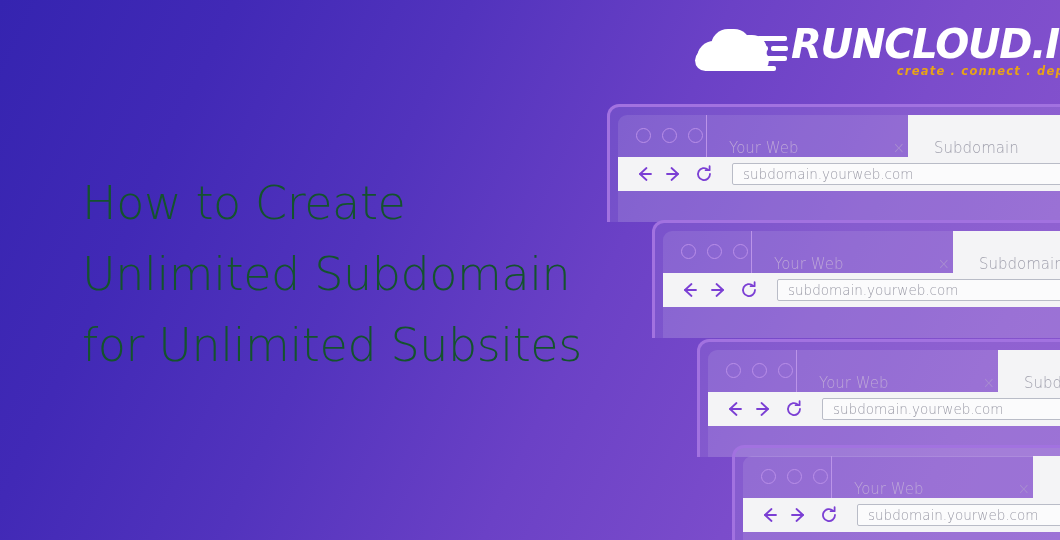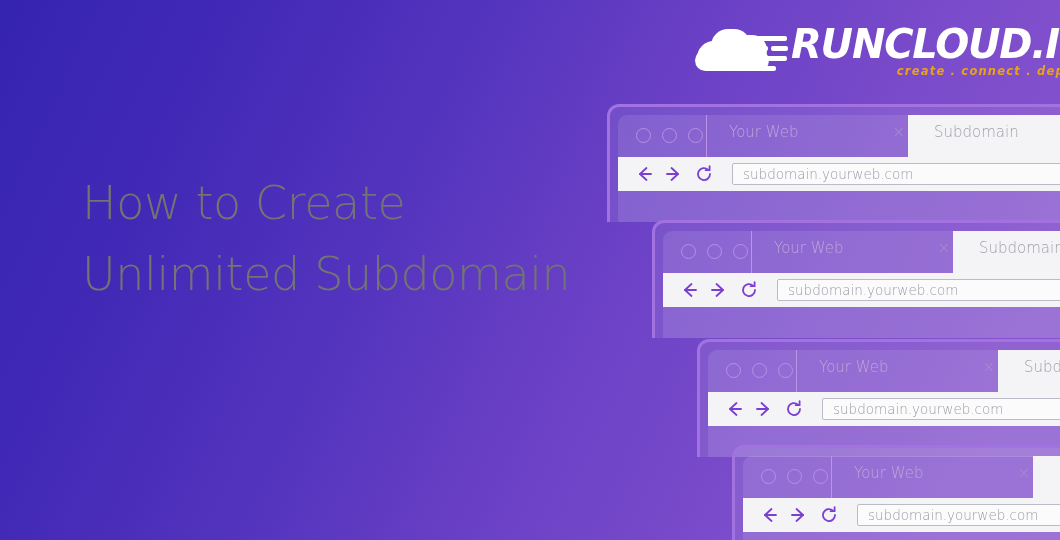--- a/index.html
+++ b/index.html
@@ -87,21 +87,21 @@
   #headline {
     position:absolute;
     left:82px; top:168px;
     width:540px;
   }
   #headline .hl {
     font-family:"DejaVu Sans", sans-serif;
     font-weight:300;
     font-size:46px;
     line-height:71px;
-    color:#737373;
+    color:#14532d;
     letter-spacing:-0.4px;
     white-space:nowrap;
   }
 
   
   .browser {
     position:absolute;
     border:3px solid #a272e0;
     border-bottom:none;
     border-radius:12px 12px 0 0;
@@ -135,21 +135,21 @@
     position:absolute;
     left:88px; top:8px;
     display:flex;
     align-items:flex-end;
     height:34px;
   }
   .tab {
     position:relative;
     height:51px;
     display:flex;
-    align-items:center;
+    align-items:flex-end;
     font-family:"DejaVu Sans", sans-serif;
     font-size:15px;
     font-weight:300;
     white-space:nowrap;
   }
   .tab-inactive {
     border:1.5px solid #bb94e8;
     border-bottom:none;
     border-radius:10px 10px 0 0;
     color:#bda6d8;
@@ -229,20 +229,21 @@
   </div>
   <div id="logo-text">
     <div id="logo-word">RUNCLOUD.IO</div>
     <div id="logo-tagline">create . connect . deploy</div>
   </div>
 </div>
 
 <div id="headline">
   <div class="hl">How to Create</div>
   <div class="hl">Unlimited Subdomain</div>
+  <div class="hl">for Unlimited Subsites</div>
 </div>
 
 <div class="browser" style="left:607px; top:104px; width:520px; height:118px;">
   <div class="browser-inner">
     <div class="chrome-top">
       <div class="dots">
         <span class="dot"></span>
         <span class="dot"></span>
         <span class="dot"></span>
       </div>

